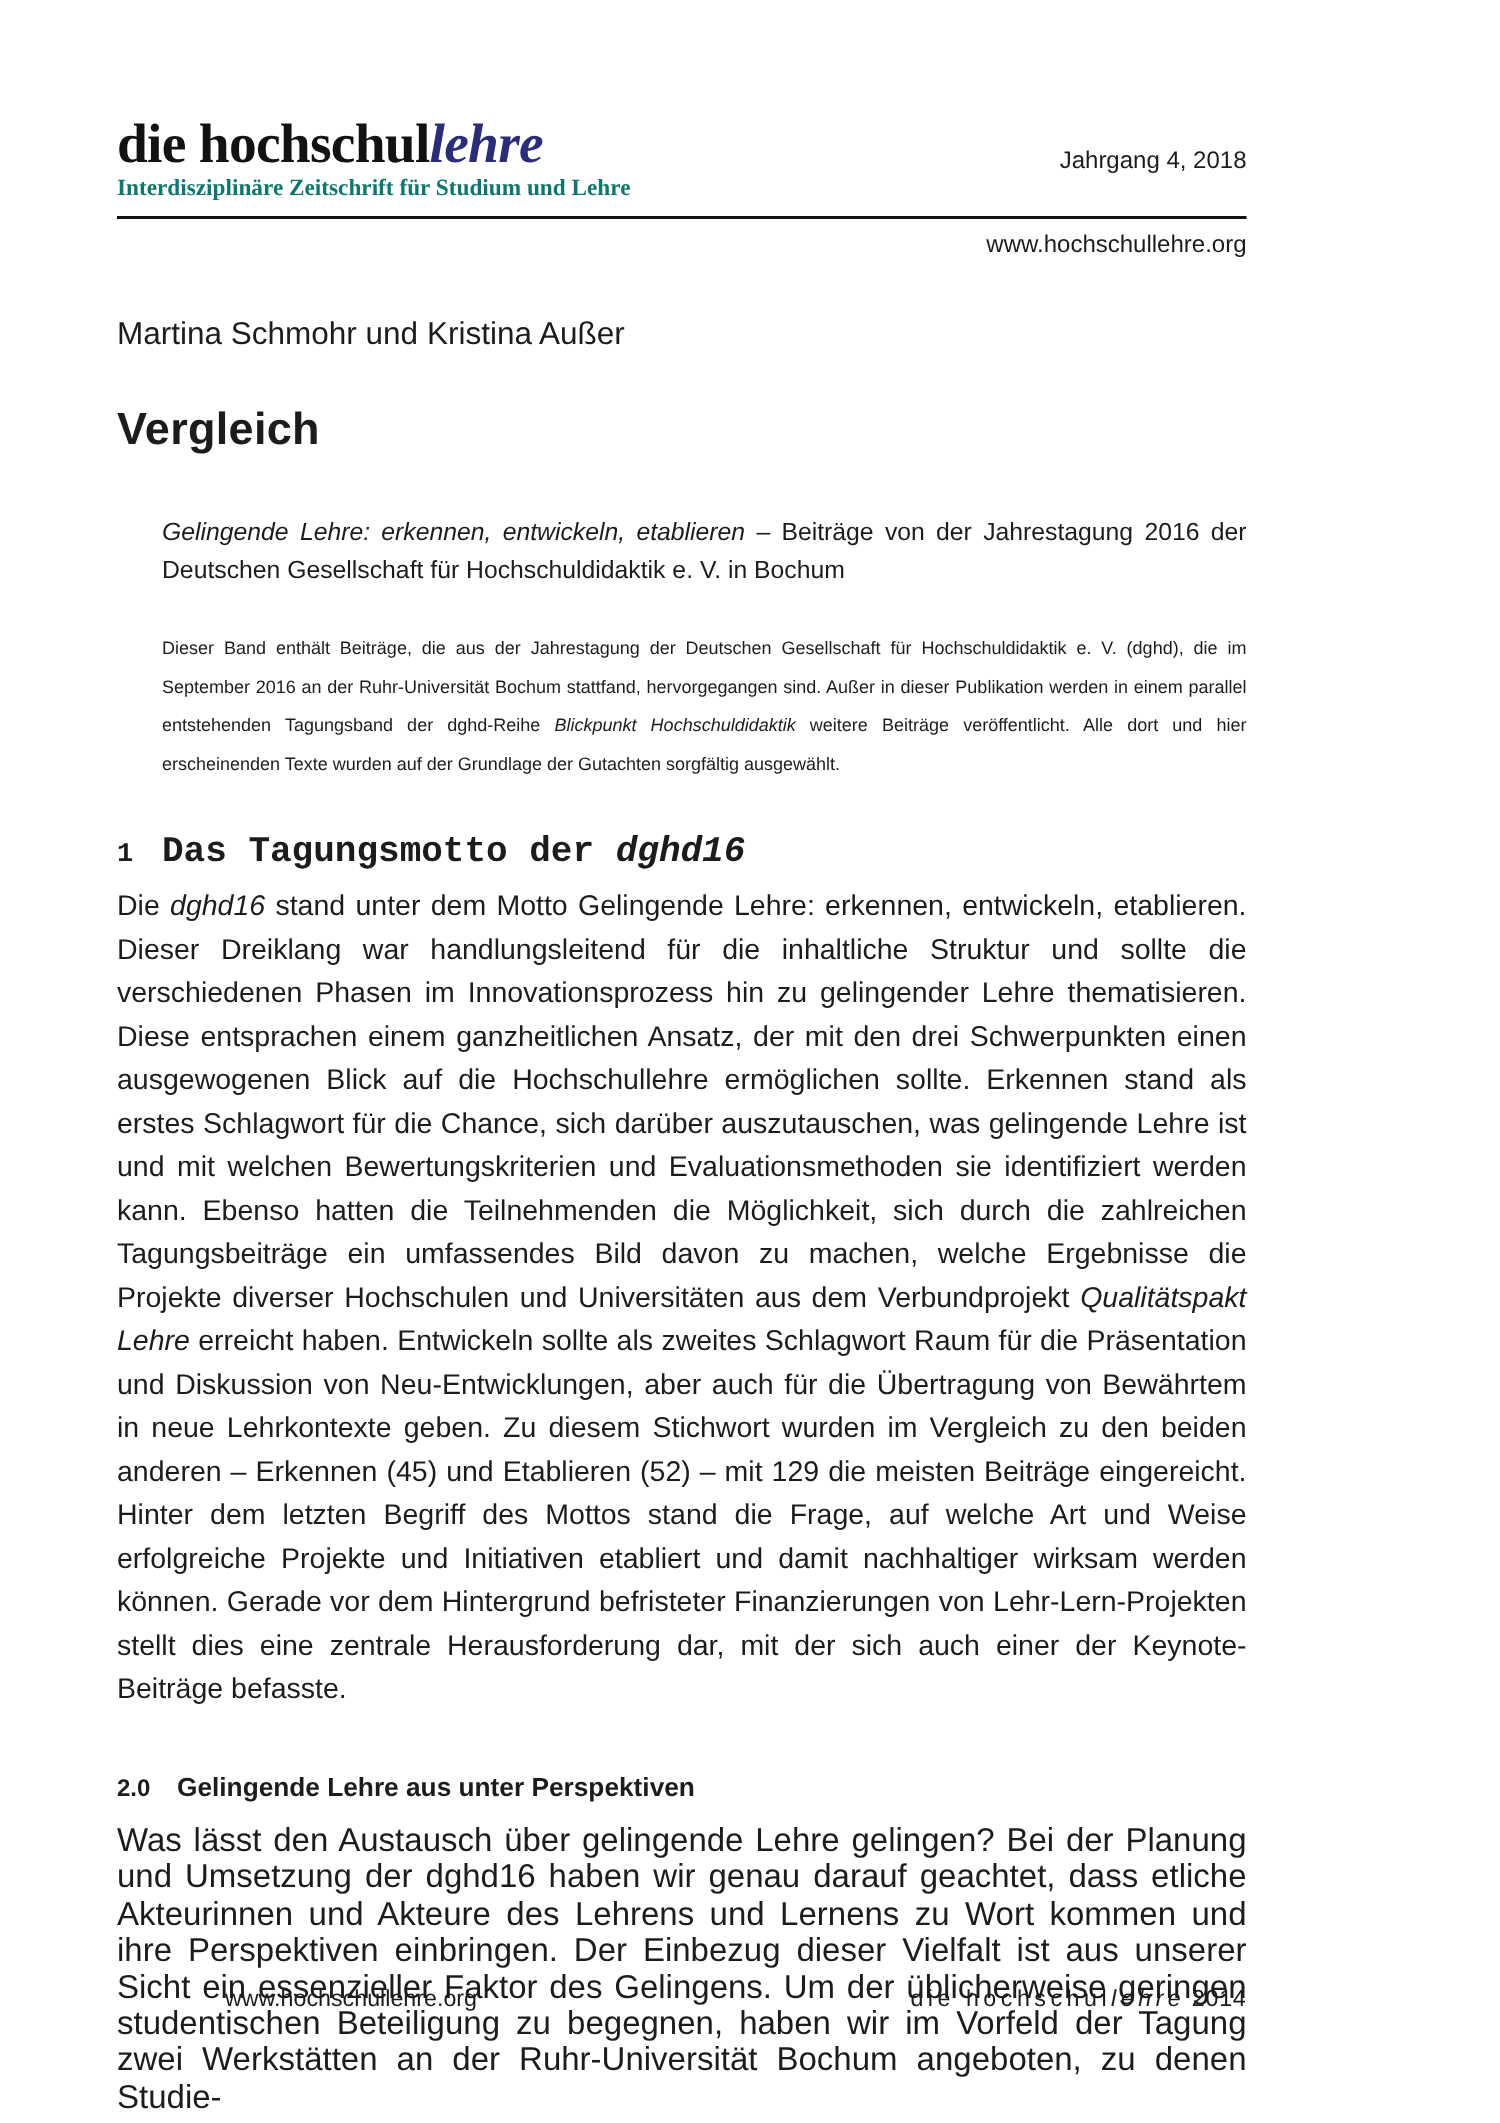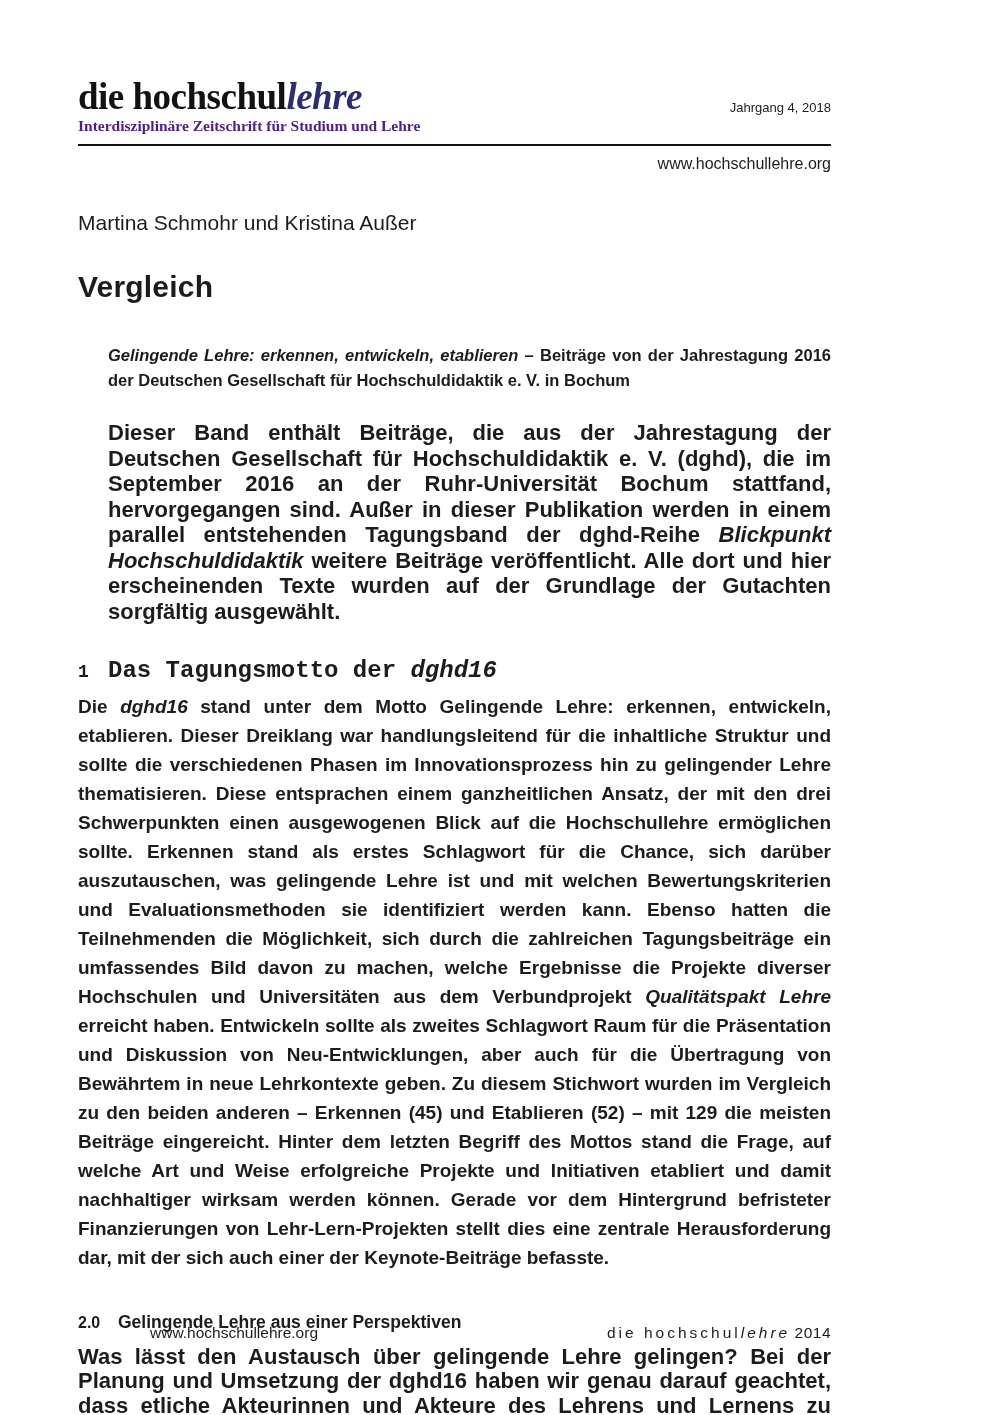--- a/index.html
+++ b/index.html
@@ -41,25 +41,25 @@
   }
   .logo-accent {
     font-style: italic;
     color: #2b2d76;
   }
   .logo-sub {
     font-family: "Liberation Serif", "DejaVu Serif", serif;
     font-weight: 700;
     font-size: 15.5px;
     line-height: 20px;
-    color: #4c1d95;
+    color: #0f766e;
     white-space: nowrap;
   }
   .issue {
-    font-size: 13px;
+    font-size: 16px;
     line-height: 20px;
     margin-top: 20px;
     white-space: nowrap;
   }
   .header-rule {
     margin-top: 8px;
     border: 0;
     border-top: 2px solid #111111;
   }
   .header-site {
@@ -75,30 +75,30 @@
     font-size: 21px;
     line-height: 26px;
   }
   .article-title {
     margin: 34px 0 0 0;
     font-size: 30px;
     line-height: 34px;
     font-weight: 700;
     letter-spacing: 0.2px;
   }
-  p { margin: 0; font-weight: bold; }
+  p { margin: 0; }
   .abstract {
     margin: 39px 0 0 30px;
     font-size: 16.5px;
     line-height: 25px;
     text-align: justify;
   }
   .intro {
     margin: 27px 0 0 30px;
-    font-size: 22px;
+    font-size: 12px;
     line-height: 25.5px;
     text-align: justify;
   }
 
   
   h2.section-heading {
     margin: 32px 0 0 0;
     font-size: 24px;
     line-height: 30px;
     font-weight: 700;
@@ -176,21 +176,21 @@
   <h1 class="article-title">Vergleich</h1>
 
   <p class="abstract"><em>Gelingende Lehre: erkennen, entwickeln, etablieren</em><span> – Beiträge von der Jahrestagung 2016 der Deutschen Gesellschaft für Hochschuldidaktik e. V. in Bochum</span></p>
 
   <p class="intro"><span>Dieser Band enthält Beiträge, die aus der Jahrestagung der Deutschen Gesellschaft für Hochschuldidaktik e. V. (dghd), die im September 2016 an der Ruhr-Universität Bochum stattfand, hervorgegangen sind. Außer in dieser Publikation werden in einem parallel entstehenden Tagungsband der dghd-Reihe </span><em>Blickpunkt Hochschuldidaktik</em><span> weitere Beiträge veröffentlicht. Alle dort und hier erscheinenden Texte wurden auf der Grundlage der Gutachten sorgfältig ausgewählt.</span></p>
 
   <h2 class="section-heading"><span class="h-num">1</span><span>Das Tagungsmotto der </span><em>dghd16</em></h2>
 
   <p class="body-para"><span>Die </span><em>dghd16</em><span> stand unter dem Motto Gelingende Lehre: erkennen, entwickeln, etablieren. Dieser Dreiklang war handlungsleitend für die inhaltliche Struktur und sollte die verschiedenen Phasen im Innovationsprozess hin zu gelingender Lehre thematisieren. Diese entsprachen einem ganzheitlichen Ansatz, der mit den drei Schwerpunkten einen ausgewogenen Blick auf die Hochschullehre ermöglichen sollte. Erkennen stand als erstes Schlagwort für die Chance, sich darüber auszutauschen, was gelingende Lehre ist und mit welchen Bewertungskriterien und Evaluationsmethoden sie identifiziert werden kann. Ebenso hatten die Teilnehmenden die Möglichkeit, sich durch die zahlreichen Tagungsbeiträge ein umfassendes Bild davon zu machen, welche Ergebnisse die Projekte diverser Hochschulen und Universitäten aus dem Verbundprojekt </span><em>Qualitätspakt Lehre</em><span> erreicht haben. Entwickeln sollte als zweites Schlagwort Raum für die Präsentation und Diskussion von Neu-Entwicklungen, aber auch für die Übertragung von Bewährtem in neue Lehrkontexte geben. Zu diesem Stichwort wurden im Vergleich zu den beiden anderen – Erkennen (45) und Etablieren (52) – mit 129 die meisten Beiträge eingereicht. Hinter dem letzten Begriff des Mottos stand die Frage, auf welche Art und Weise erfolgreiche Projekte und Initiativen etabliert und damit nachhaltiger wirksam werden können. Gerade vor dem Hintergrund befristeter Finanzierungen von Lehr-Lern-Projekten stellt dies eine zentrale Herausforderung dar, mit der sich auch einer der Keynote-Beiträge befasste.</span></p>
 
-  <h3 class="subsection-heading"><span class="h-num">2.0</span><span>Gelingende Lehre aus einer Perspektiven</span></h3>
+  <h3 class="subsection-heading"><span class="h-num">2.0</span><span>Gelingende Lehre aus unter Perspektiven</span></h3>
 
   <p class="sub-para">Was lässt den Austausch über gelingende Lehre gelingen? Bei der Planung und Umsetzung der dghd16 haben wir genau darauf geachtet, dass etliche Akteurinnen und Akteure des Lehrens und Lernens zu Wort kommen und ihre Perspektiven einbringen. Der Einbezug dieser Vielfalt ist aus unserer Sicht ein essenzieller Faktor des Gelingens. Um der üblicherweise geringen studentischen Beteiligung zu begegnen, haben wir im Vorfeld der Tagung zwei Werkstätten an der Ruhr-Universität Bochum angeboten, zu denen Studie-</p>
 
   <footer class="page-footer">
     <span>www.hochschullehre.org</span>
     <span><span class="footer-journal">die hochschul</span><em class="footer-journal">lehre</em> <span class="footer-year">2014</span></span>
   </footer>
 
 </div>
 

